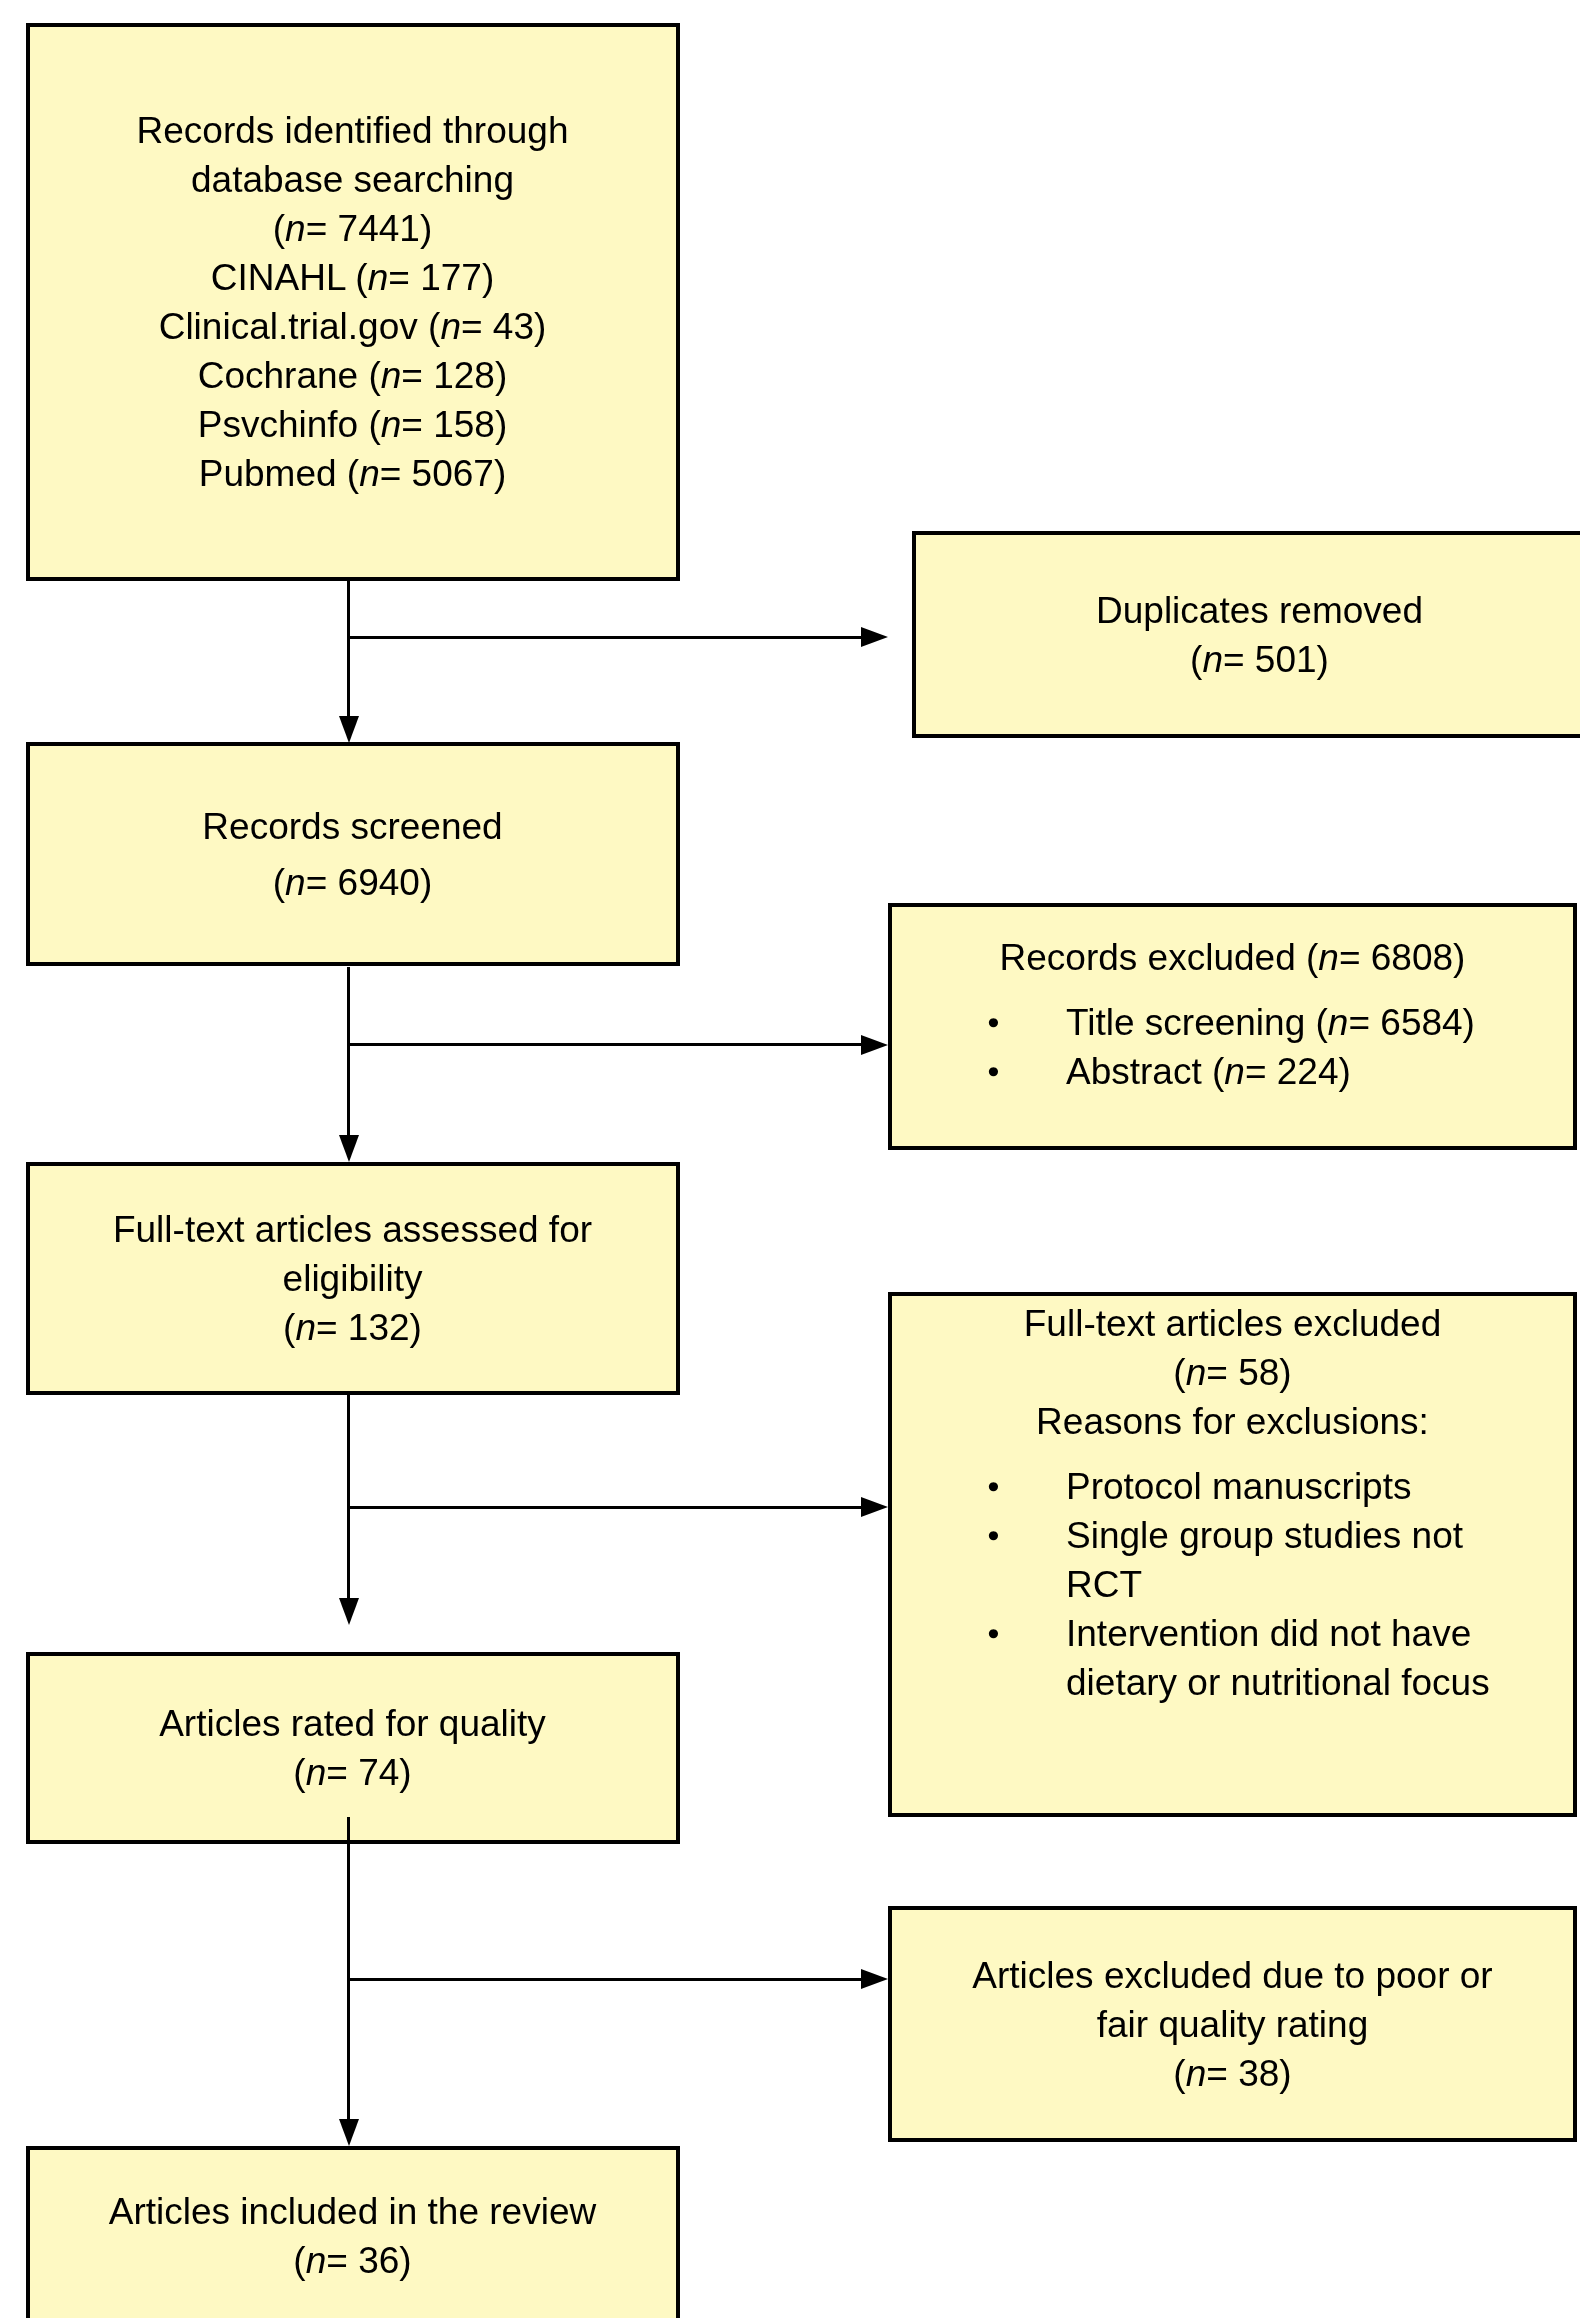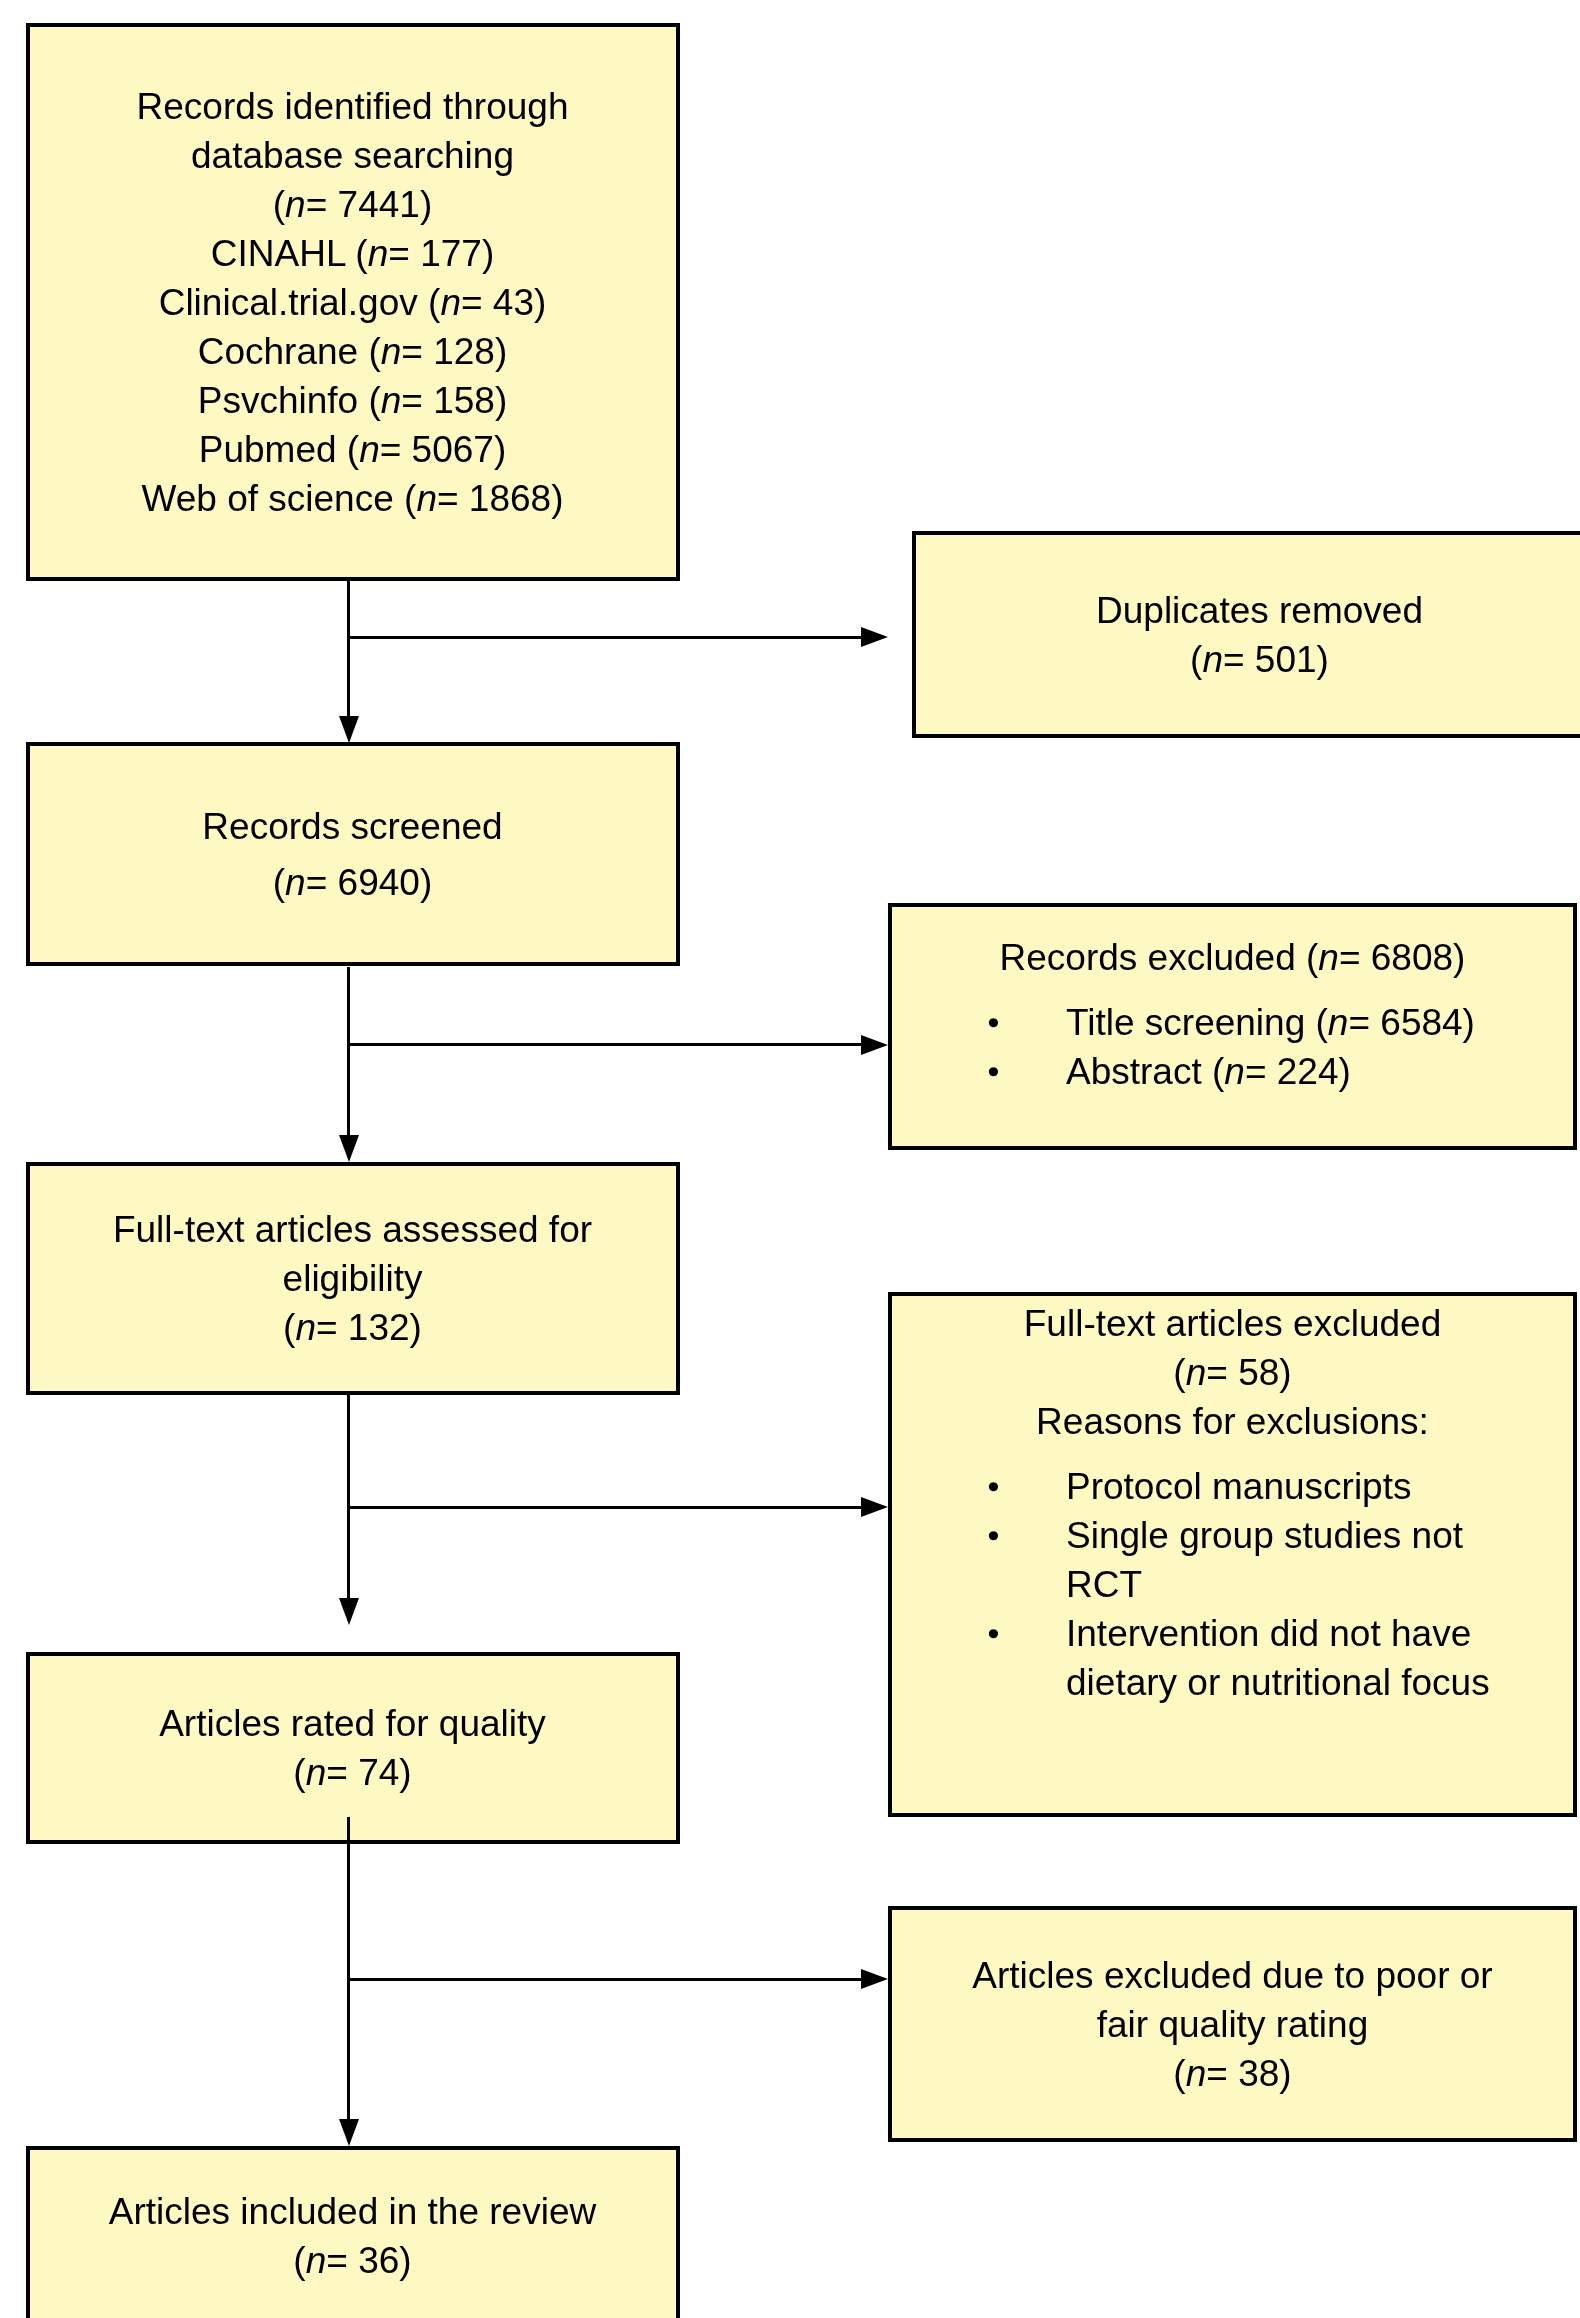--- a/index.html
+++ b/index.html
@@ -84,21 +84,20 @@
 
   <div class="box" id="box-records-identified">
     <div class="line">Records identified through</div>
     <div class="line">database searching</div>
     <div class="line">(<i>n</i>= 7441)</div>
     <div class="line">CINAHL (<i>n</i>= 177)</div>
     <div class="line">Clinical.trial.gov (<i>n</i>= 43)</div>
     <div class="line">Cochrane (<i>n</i>= 128)</div>
     <div class="line">Psvchinfo (<i>n</i>= 158)</div>
     <div class="line">Pubmed (<i>n</i>= 5067)</div>
-    <div class="line">Web of science (<i>n</i>= 1868)</div>
   </div>
 
   <div class="box" id="box-duplicates-removed">
     <div class="line">Duplicates removed</div>
     <div class="line">(<i>n</i>= 501)</div>
   </div>
 
   <div class="box" id="box-records-screened">
     <div class="line">Records screened</div>
     <div class="line">(<i>n</i>= 6940)</div>

